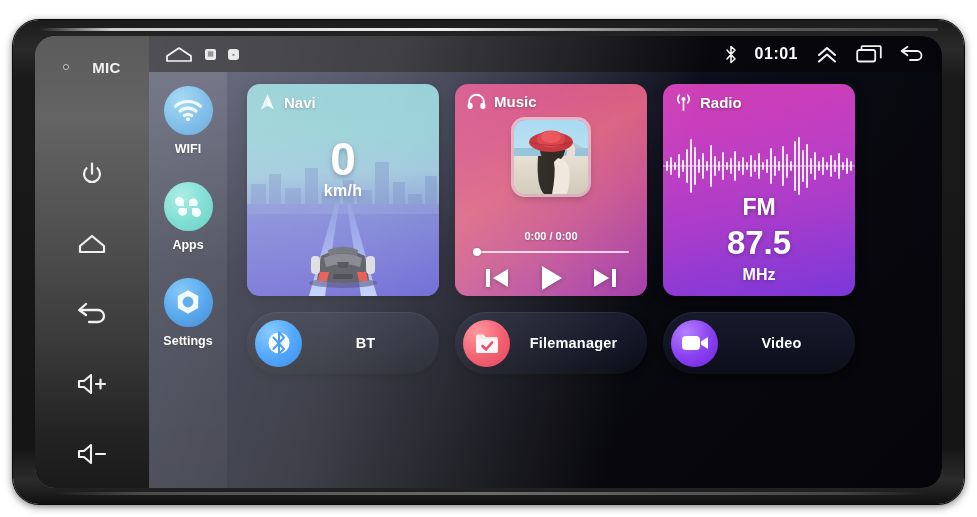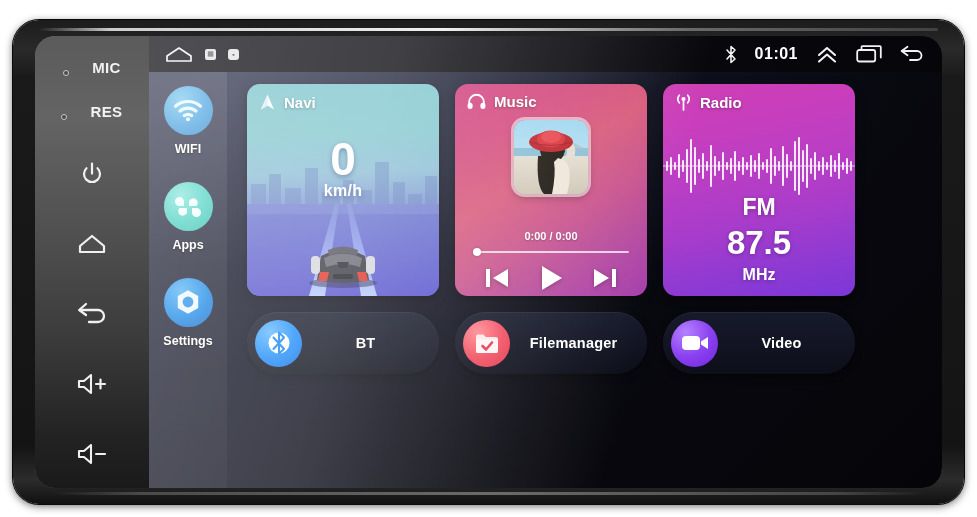--- a/index.html
+++ b/index.html
@@ -37,21 +37,21 @@
     background:linear-gradient(180deg,#5b5b5b 0%,#646464 18%,#4e4e4e 46%,#3a3a3a 68%,#232323 88%,#1a1a1a 100%);
     z-index:5;
   }
   .hw-btn{
     position:absolute; left:0; width:114px; height:46px;
     display:flex; align-items:center; justify-content:center;
     color:#f2f2f2;
   }
   .hw-label{
     font-size:15px; font-weight:bold; letter-spacing:.4px;
-    display:flex; align-items:flex-end; gap:23px;
+    display:flex; align-items:center; gap:23px;
   }
   .hw-dot{
     width:6px; height:6px; border-radius:50%;
     border:1px solid #c9c9c9; background:#4a4a4a;
     display:inline-block;
   }
   .hw-ico{ display:block; }
 
   
   #ui-surface{
@@ -198,26 +198,20 @@
 
     <div id="hw-panel">
 
       <div class="hw-btn" style="top:8px">
         <span class="hw-label">
           <i class="hw-dot"></i>
           <span>MIC</span>
         </span>
       </div>
 
-      <div class="hw-btn" style="top:52px">
-        <span class="hw-label">
-          <i class="hw-dot"></i>
-          <span>RES</span>
-        </span>
-      </div>
 
       <div class="hw-btn" style="top:115px">
         <svg class="hw-ico" width="26" height="26" viewBox="0 0 26 26">
           <path d="M7.5 7.2a8 8 0 1 0 11 0" fill="none" stroke="#f0f0f0" stroke-width="2.2" stroke-linecap="round"></path>
           <line x1="13" y1="2.6" x2="13" y2="12.6" stroke="#f0f0f0" stroke-width="2.2" stroke-linecap="round"></line>
         </svg>
       </div>
 
       <div class="hw-btn" style="top:185px">
         <svg class="hw-ico" width="30" height="24" viewBox="0 0 30 24">

